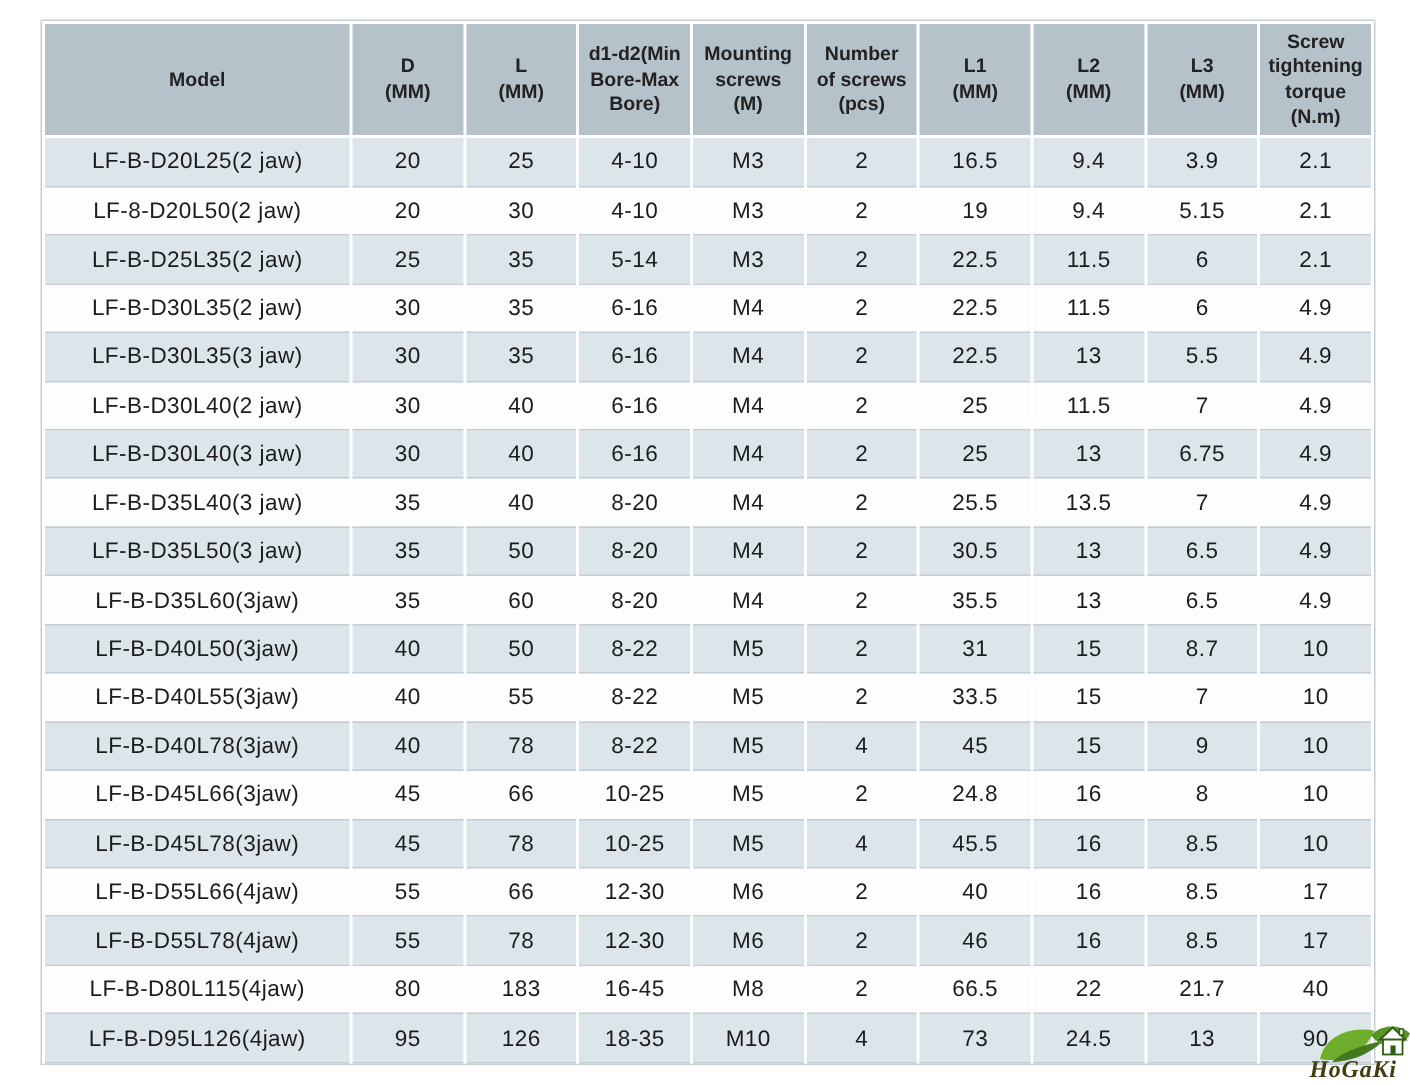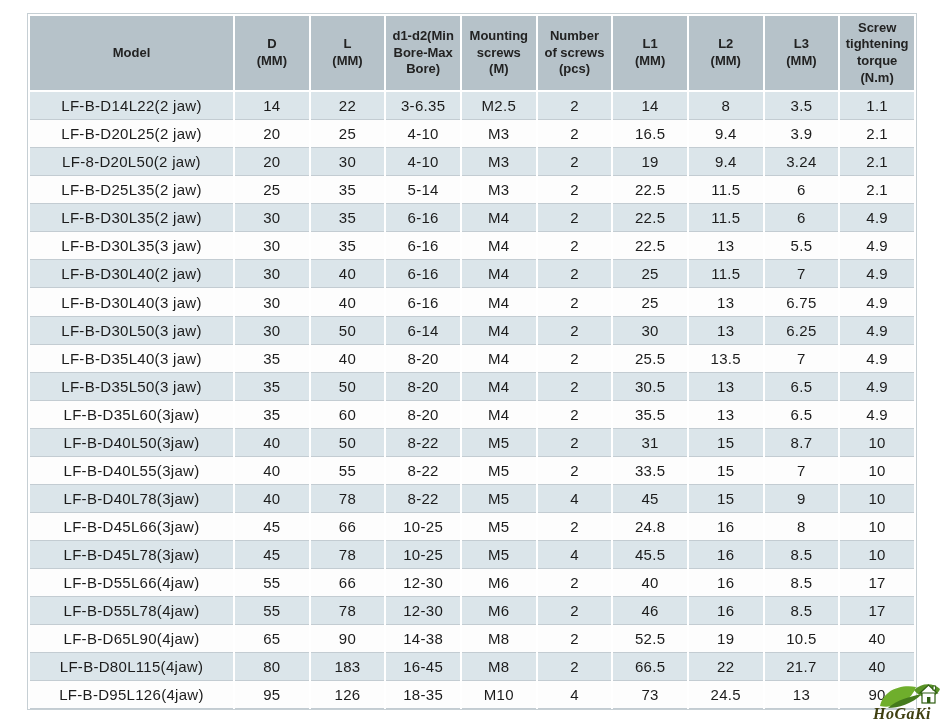--- a/index.html
+++ b/index.html
@@ -138,53 +138,41 @@
             <th>L3
 (MM)</th>
             <th>Screw
 tightening
 torque
 (N.m)</th>
           </tr>
       </thead>
       <tbody>
           <tr>
-            <td>LF-B-D14L22(2 jaw)</td>
-            <td>14</td>
-            <td>22</td>
-            <td>3-6.35</td>
-            <td>M2.5</td>
-            <td>2</td>
-            <td>14</td>
-            <td>8</td>
-            <td>3.5</td>
-            <td>1.1</td>
-          </tr>
-          <tr>
             <td>LF-B-D20L25(2 jaw)</td>
             <td>20</td>
             <td>25</td>
             <td>4-10</td>
             <td>M3</td>
             <td>2</td>
             <td>16.5</td>
             <td>9.4</td>
             <td>3.9</td>
             <td>2.1</td>
           </tr>
           <tr>
             <td>LF-8-D20L50(2 jaw)</td>
             <td>20</td>
             <td>30</td>
             <td>4-10</td>
             <td>M3</td>
             <td>2</td>
             <td>19</td>
             <td>9.4</td>
-            <td>3.24</td>
+            <td>5.15</td>
             <td>2.1</td>
           </tr>
           <tr>
             <td>LF-B-D25L35(2 jaw)</td>
             <td>25</td>
             <td>35</td>
             <td>5-14</td>
             <td>M3</td>
             <td>2</td>
             <td>22.5</td>
@@ -231,32 +219,20 @@
           <tr>
             <td>LF-B-D30L40(3 jaw)</td>
             <td>30</td>
             <td>40</td>
             <td>6-16</td>
             <td>M4</td>
             <td>2</td>
             <td>25</td>
             <td>13</td>
             <td>6.75</td>
-            <td>4.9</td>
-          </tr>
-          <tr>
-            <td>LF-B-D30L50(3 jaw)</td>
-            <td>30</td>
-            <td>50</td>
-            <td>6-14</td>
-            <td>M4</td>
-            <td>2</td>
-            <td>30</td>
-            <td>13</td>
-            <td>6.25</td>
             <td>4.9</td>
           </tr>
           <tr>
             <td>LF-B-D35L40(3 jaw)</td>
             <td>35</td>
             <td>40</td>
             <td>8-20</td>
             <td>M4</td>
             <td>2</td>
             <td>25.5</td>
@@ -364,32 +340,20 @@
             <td>LF-B-D55L78(4jaw)</td>
             <td>55</td>
             <td>78</td>
             <td>12-30</td>
             <td>M6</td>
             <td>2</td>
             <td>46</td>
             <td>16</td>
             <td>8.5</td>
             <td>17</td>
-          </tr>
-          <tr>
-            <td>LF-B-D65L90(4jaw)</td>
-            <td>65</td>
-            <td>90</td>
-            <td>14-38</td>
-            <td>M8</td>
-            <td>2</td>
-            <td>52.5</td>
-            <td>19</td>
-            <td>10.5</td>
-            <td>40</td>
           </tr>
           <tr>
             <td>LF-B-D80L115(4jaw)</td>
             <td>80</td>
             <td>183</td>
             <td>16-45</td>
             <td>M8</td>
             <td>2</td>
             <td>66.5</td>
             <td>22</td>

